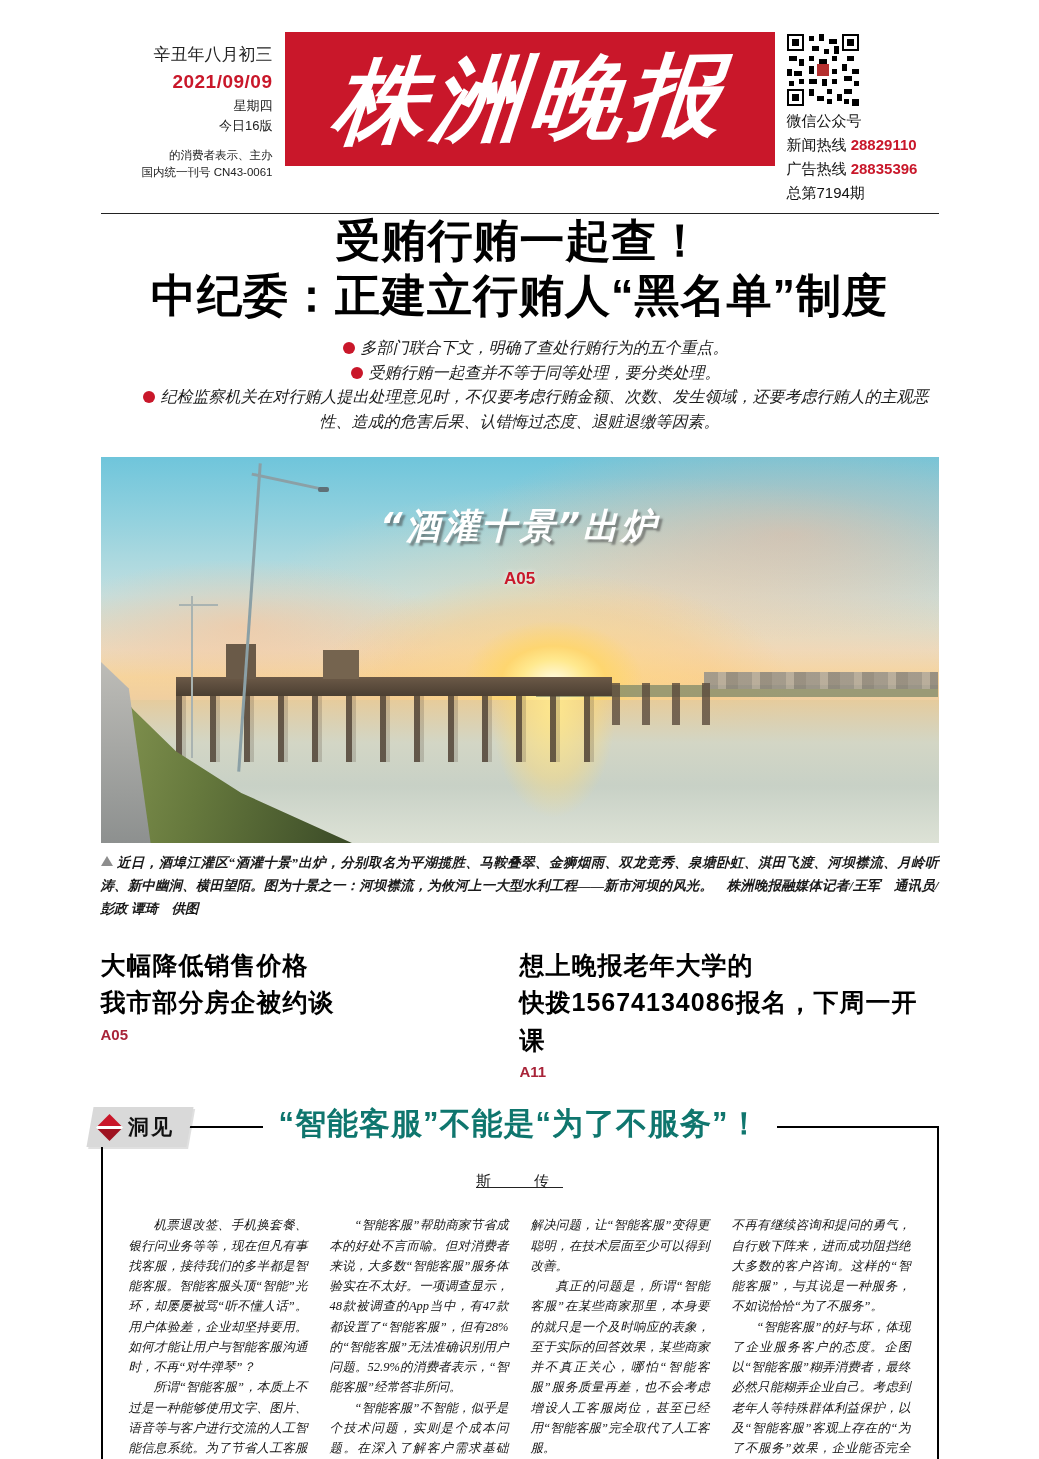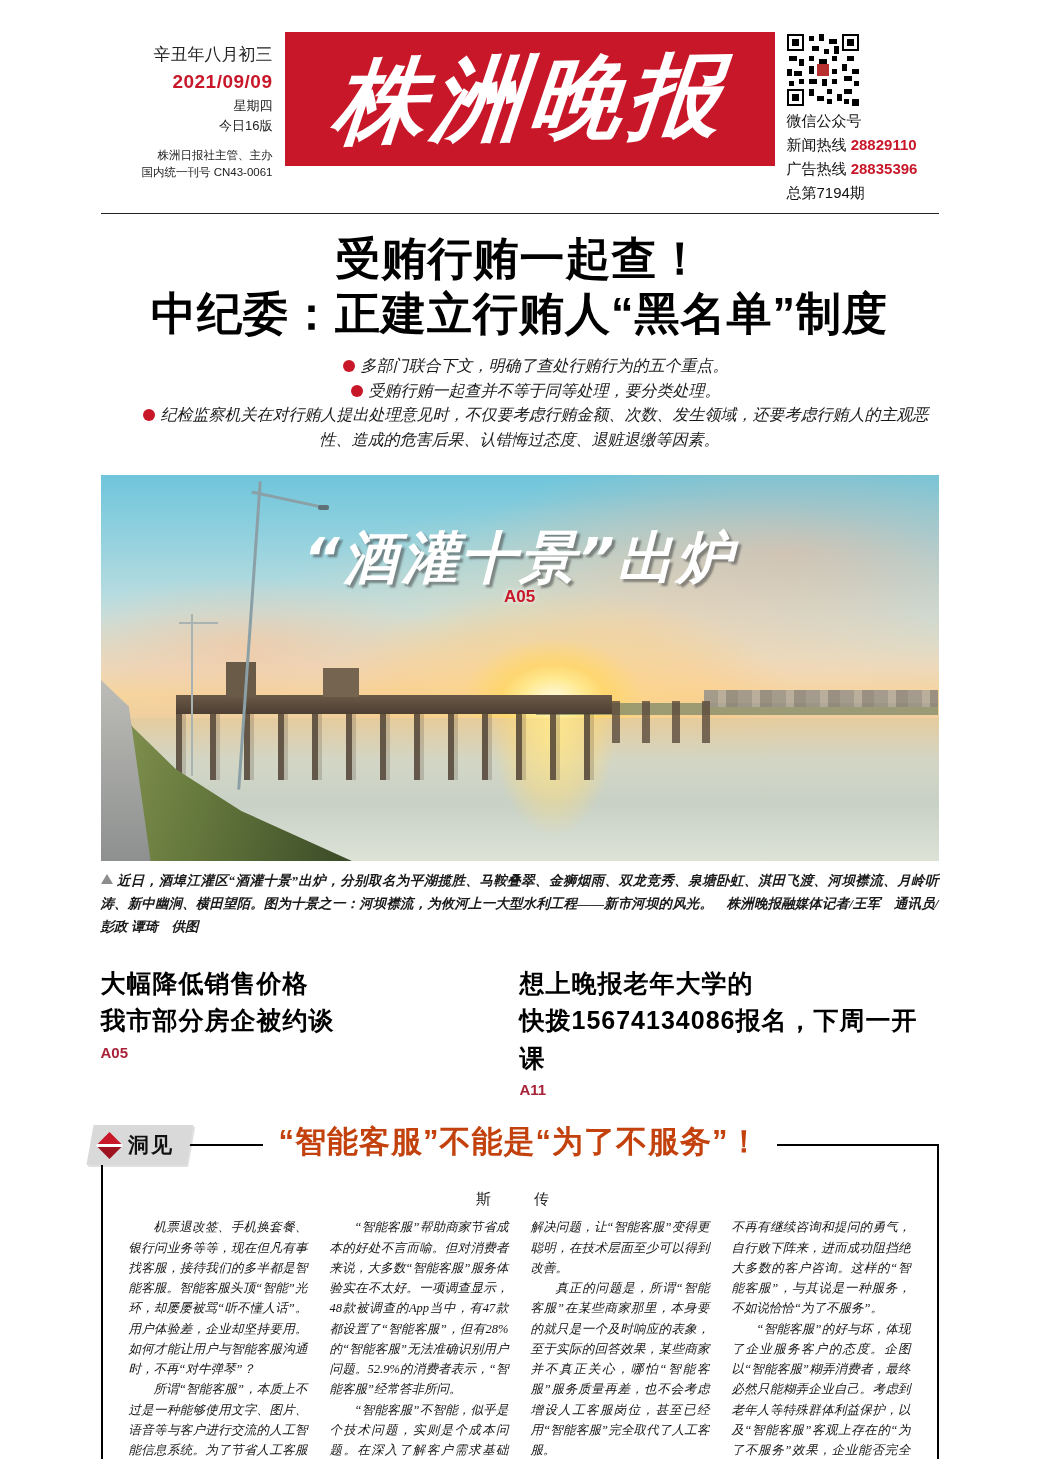--- a/index.html
+++ b/index.html
@@ -18,21 +18,21 @@
   .date-block .org { margin-top:12px; font-size:11.5px; }
   .date-block .issn { font-size:11.5px; }
   .masthead-box { flex:1; margin:0 12px; background:#c9172a; height:134px; display:flex; align-items:center; justify-content:center; }
   .masthead-title { color:#fff; font-size:92px; font-weight:900; font-style:italic; letter-spacing:6px; transform:skewX(-6deg) rotate(-1deg); font-family:"DejaVu Sans", sans-serif; white-space:nowrap; }
   .contact-block { width:152px; padding-top:2px; font-size:15px; line-height:1.6; }
   .qr { width:72px; height:72px; display:block; margin-bottom:3px; }
   .hotline-num { color:#c9172a; font-weight:bold; }
   .header-rule { border-bottom:1.5px solid #222; margin-top:8px; }
 
   
-  .lead { text-align:center; margin-top:18px; }
+  .lead { text-align:center; }
   .lead h1 { font-size:45px; line-height:1.22; font-weight:900; letter-spacing:1px; color:#000; font-family:"Liberation Sans", sans-serif; }
   .page-ref { color:#a82338; font-weight:bold; font-size:15px; margin-top:4px; }
   .bullets { list-style:none; text-align:center; margin:12px 4px 0 4px; font-family:"Liberation Serif", serif; font-style:italic; font-size:16px; line-height:1.55; color:#1a1a1a; }
   .bullets li { text-indent:2em; }
   .dot { display:inline-block; width:12px; height:12px; border-radius:50%; background:#c9172a; margin-right:6px; vertical-align:-1px; }
 
   
   .photo { position:relative; margin-top:22px; height:386px; overflow:hidden;
     background:
       radial-gradient(90px 60px at 54% 58%, #fffbe4 0%, #ffe98f 35%, rgba(255,214,104,.8) 58%, rgba(255,205,110,0) 100%),
@@ -60,57 +60,57 @@
     background:linear-gradient(105deg,#8a9a55 0%, #66793d 45%, #3a4a27 100%);
     clip-path:polygon(0 16%, 13% 36%, 30% 56%, 56% 76%, 100% 100%, 0 100%); }
   .road { position:absolute; left:0; bottom:0; width:13%; height:50%;
     background:linear-gradient(180deg,#c0bfba,#8d908f);
     clip-path:polygon(0 6%, 26% 20%, 46% 100%, 0 100%); }
   .lamp-pole { position:absolute; left:17.6%; top:1.5%; width:3px; height:80%; background:#8ba0a6; transform:rotate(4deg); }
   .lamp-arm { position:absolute; left:18%; top:6%; width:8.5%; height:3px; background:#8ba0a6; transform:rotate(12deg); }
   .lamp-head { position:absolute; left:26%; top:7.8%; width:11px; height:5px; background:#5f7077; border-radius:2px; }
   .utility-pole { position:absolute; left:10.8%; top:36%; width:2px; height:42%; background:#a9b3b1; }
   .utility-cross { position:absolute; left:9.4%; top:38%; width:4.6%; height:2px; background:#a9b3b1; }
-  .photo-title { position:absolute; top:12%; width:100%; text-align:center; color:#fff; font-size:56px; font-weight:900; font-style:italic; letter-spacing:3px; text-shadow:3px 3px 2px rgba(70,70,70,.55); font-family:"DejaVu Sans", sans-serif; }
+  .photo-title { position:absolute; top:12%; width:100%; text-align:center; color:#fff; font-size:35px; font-weight:900; font-style:italic; letter-spacing:3px; text-shadow:3px 3px 2px rgba(70,70,70,.55); font-family:"DejaVu Sans", sans-serif; }
   .photo-ref { position:absolute; top:29%; width:100%; text-align:center; color:#c9172a; font-weight:bold; font-size:17px; text-shadow:0 0 5px rgba(255,255,255,.9); }
 
   
   .caption { margin-top:9px; font-family:"Liberation Serif", serif; font-style:italic; font-weight:600; font-size:13.5px; line-height:1.7; text-align:justify; color:#1a1a1a; }
   .tri { display:inline-block; width:0; height:0; border-left:6px solid transparent; border-right:6px solid transparent; border-bottom:10px solid #8d8d8d; margin-right:4px; vertical-align:1px; }
 
   
   .teasers { display:flex; margin-top:26px; text-align:left; }
   .teaser { flex:1; }
   .teaser .t-line { font-size:25px; font-weight:900; line-height:1.5; letter-spacing:1px; color:#000; }
   .teaser .page-ref { font-size:15px; }
 
   
   .opinion-box { margin-top:46px; border:2px solid #000; position:relative; padding:44px 26px 26px 26px; }
   .opinion-badge { position:absolute; top:-21px; left:-13px; height:40px; display:flex; align-items:center; background:#d9d9d9; padding:0 16px 0 10px; transform:skewX(-10deg); box-shadow:2px 2px 0 rgba(0,0,0,.12); }
   .badge-inner { transform:skewX(10deg); display:flex; align-items:center; }
   .badge-diamond { width:19px; height:19px; background:linear-gradient(135deg,#c9172a 44%, #fff 46%, #fff 54%, #9e1220 56%); transform:rotate(45deg); margin-right:9px; }
   .badge-label { font-size:21px; font-weight:900; color:#111; letter-spacing:2px; font-family:"Liberation Serif", serif; }
-  .opinion-headline { position:absolute; top:-25px; left:50%; transform:translateX(-50%); background:#fff; padding:0 16px; white-space:nowrap; font-size:31px; font-weight:900; letter-spacing:1px; color:#c2410c; }
-  .opinion-byline { text-align:center; font-size:15px; letter-spacing:14px; margin-bottom:8px; color:#222; font-family:"Liberation Serif", serif; }
+  .opinion-headline { position:absolute; top:-25px; left:50%; transform:translateX(-50%); background:#fff; padding:0 16px; white-space:nowrap; font-size:31px; font-weight:900; letter-spacing:1px; color:#0f766e; }
+  .opinion-byline { text-align:center; font-size:15px; letter-spacing:14px; margin-bottom:24px; color:#222; font-family:"Liberation Serif", serif;text-decoration:underline; }
   .opinion-text { column-count:4; column-gap:22px; font-family:"Liberation Serif", serif; font-style:italic; font-size:12.5px; line-height:1.62; text-align:justify; color:#141414; }
   .opinion-text p { text-indent:2em; margin:0; }
 </style>
 </head>
 <body>
 
 <div class="page">
   <div class="content">
 
     <header class="masthead-row">
       <div class="date-block">
         <div class="lunar">辛丑年八月初三</div>
         <div class="gdate">2021/09/09</div>
         <div class="weekday">星期四</div>
         <div class="pages">今日16版</div>
-        <div class="org">株洲日报社主管、主办</div>
+        <div class="org">的消费者表示、主办</div>
         <div class="issn">国内统一刊号 CN43-0061</div>
       </div>
 
       <div class="masthead-box">
         <span class="masthead-title">株洲晚报</span>
       </div>
 
       <div class="contact-block">
         <svg class="qr" viewBox="0 0 29 29" shape-rendering="crispEdges">
           <rect width="29" height="29" fill="#fff"></rect>

